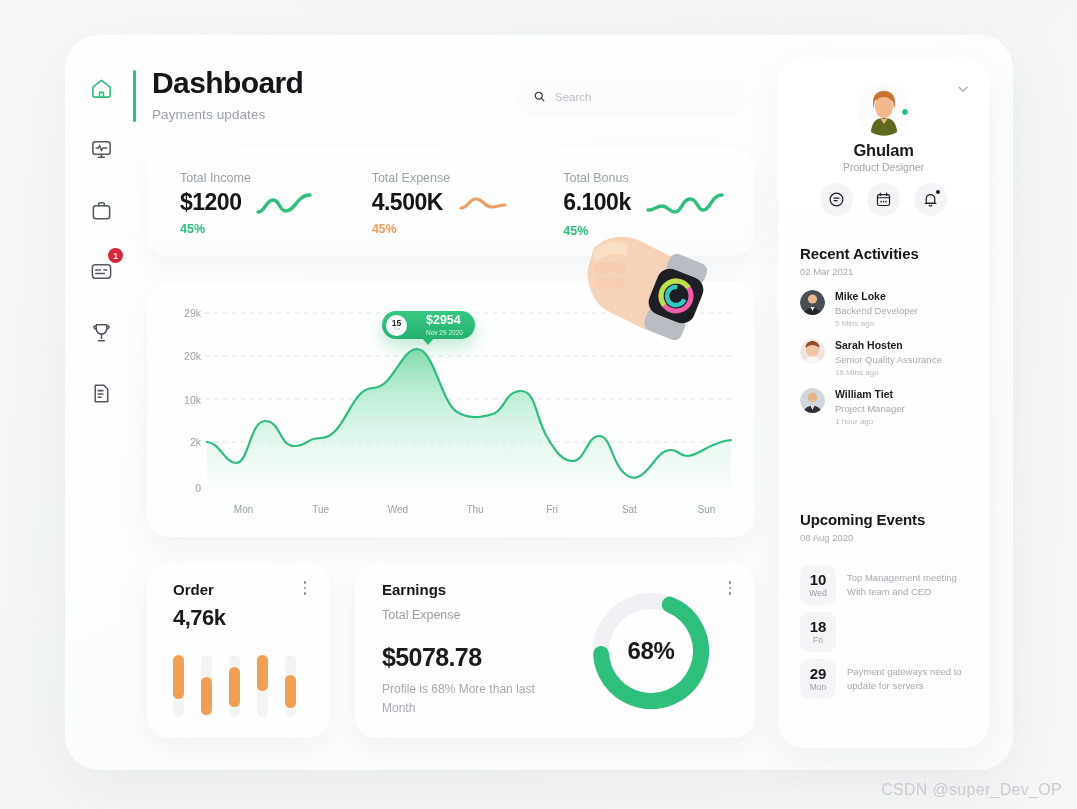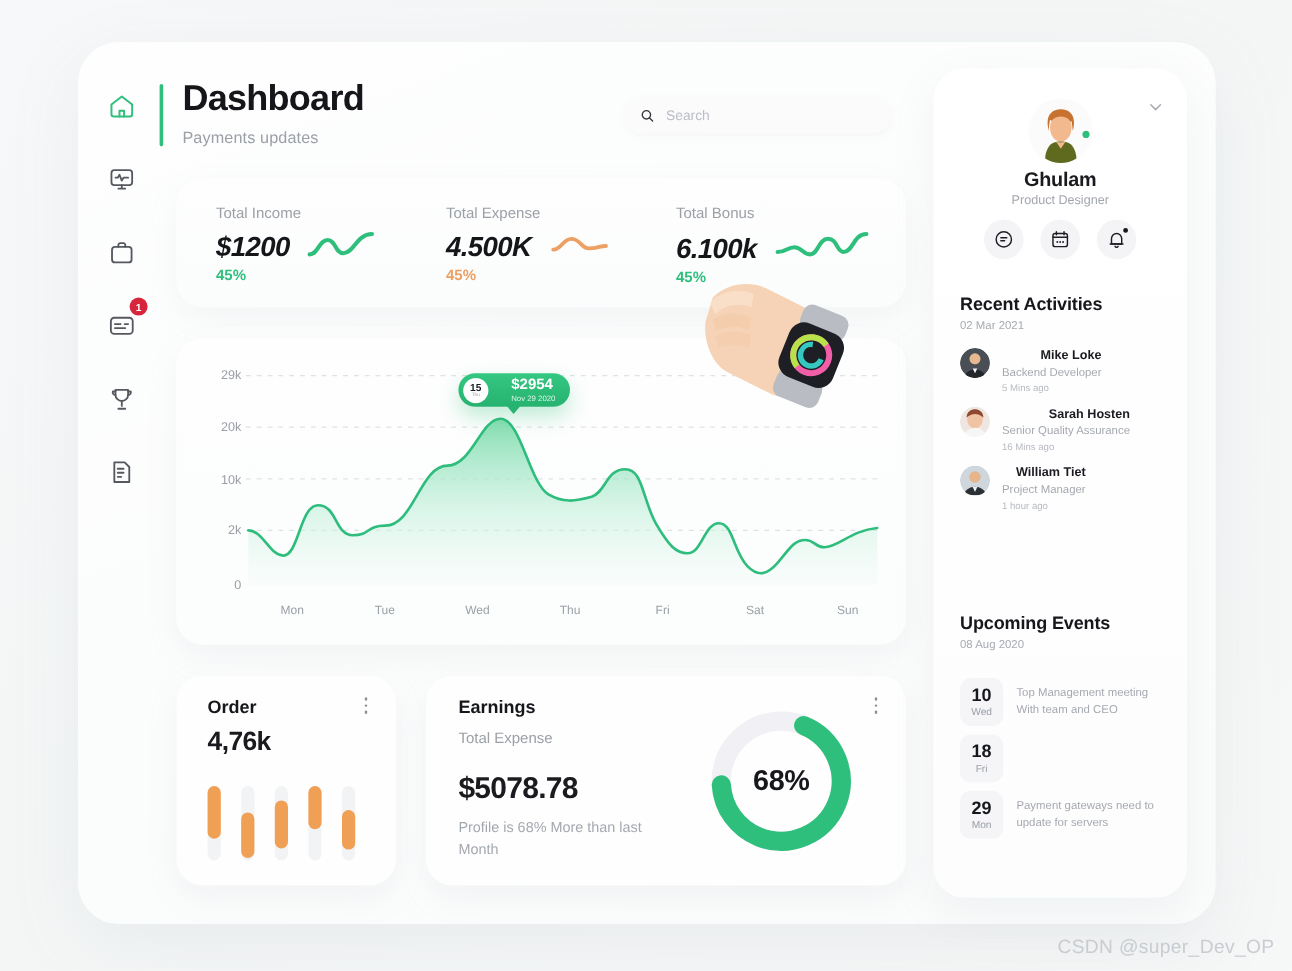--- a/index.html
+++ b/index.html
@@ -50,21 +50,21 @@
 
   
   .stats{
     position:absolute; left:147px; top:149px; width:608px; height:107px;
     background:linear-gradient(180deg,#fefefe,#fbfcfc); border-radius:22px;
     box-shadow:0 10px 26px rgba(160,170,180,.10);
     display:flex; padding:22px 0 0 33px;
   }
   .stat{ width:197px; position:relative; }
   .stat .lbl{ font-size:12.5px; color:#9ba0a7; }
-  .stat .row{ display:flex; align-items:flex-end; margin-top:4px;font-style:italic;}
+  .stat .row{ display:flex; align-items:flex-start; margin-top:4px;}
   .stat .val{ font-size:23px; font-weight:bold; letter-spacing:-.5px; color:#15161a;}
   .stat .pct{ font-size:12.5px; font-weight:bold; margin-top:3px;}
   .spark{ margin-left:14px; }
 
   
   .chartcard{
     position:absolute; left:147px; top:282px; width:608px; height:255px;
     background:linear-gradient(180deg,#fefefe,#fcfdfd); border-radius:22px;
     box-shadow:0 10px 26px rgba(160,170,180,.10);
   }
@@ -136,21 +136,21 @@
         justify-content:center; cursor:pointer; position:relative;}
   .act svg{ width:17px; height:17px; }
   .act .nd{ position:absolute; right:7px; top:7px; width:4px; height:4px; border-radius:50%; background:#17181c;}
 
   .sechead{ font-size:15px; font-weight:bold; color:#16171b; letter-spacing:-.1px;}
   .secdate{ font-size:9.5px; color:#a6aab1; margin-top:4px;}
   .acts{ position:absolute; left:22px; top:188px; width:172px;}
   .acts .list{ margin-top:13px; }
   .arow{ display:flex; align-items:flex-start; margin-bottom:11px; }
   .apic{ width:25px; height:25px; border-radius:50%; margin-right:10px; flex:none; overflow:hidden; position:relative;}
-  .an{ font-size:10.5px; font-weight:bold; color:#1b1c21; line-height:1.25;text-align:right;}
+  .an{ font-size:10.5px; font-weight:bold; color:#1b1c21; line-height:1.25;}
   .ar{ font-size:9.5px; color:#a5a9b0; margin-top:2px;}
   .at{ font-size:8px; color:#b6bac0; margin-top:3px;}
 
   .evs{ position:absolute; left:22px; top:454px; width:176px;}
   .evs .list{ margin-top:13px; }
   .erow{ display:flex; align-items:center; margin-bottom:7px; }
   .edate{ width:36px; height:40px; border-radius:9px; background:#f5f5f7; margin-right:11px; flex:none;
           display:flex; flex-direction:column; align-items:center; justify-content:center; line-height:1;}
   .edate b{ font-size:15px; font-weight:bold; color:#17181c;}
   .edate i{ font-size:8.5px; color:#9ba0a7; font-style:normal; margin-top:2px;}

